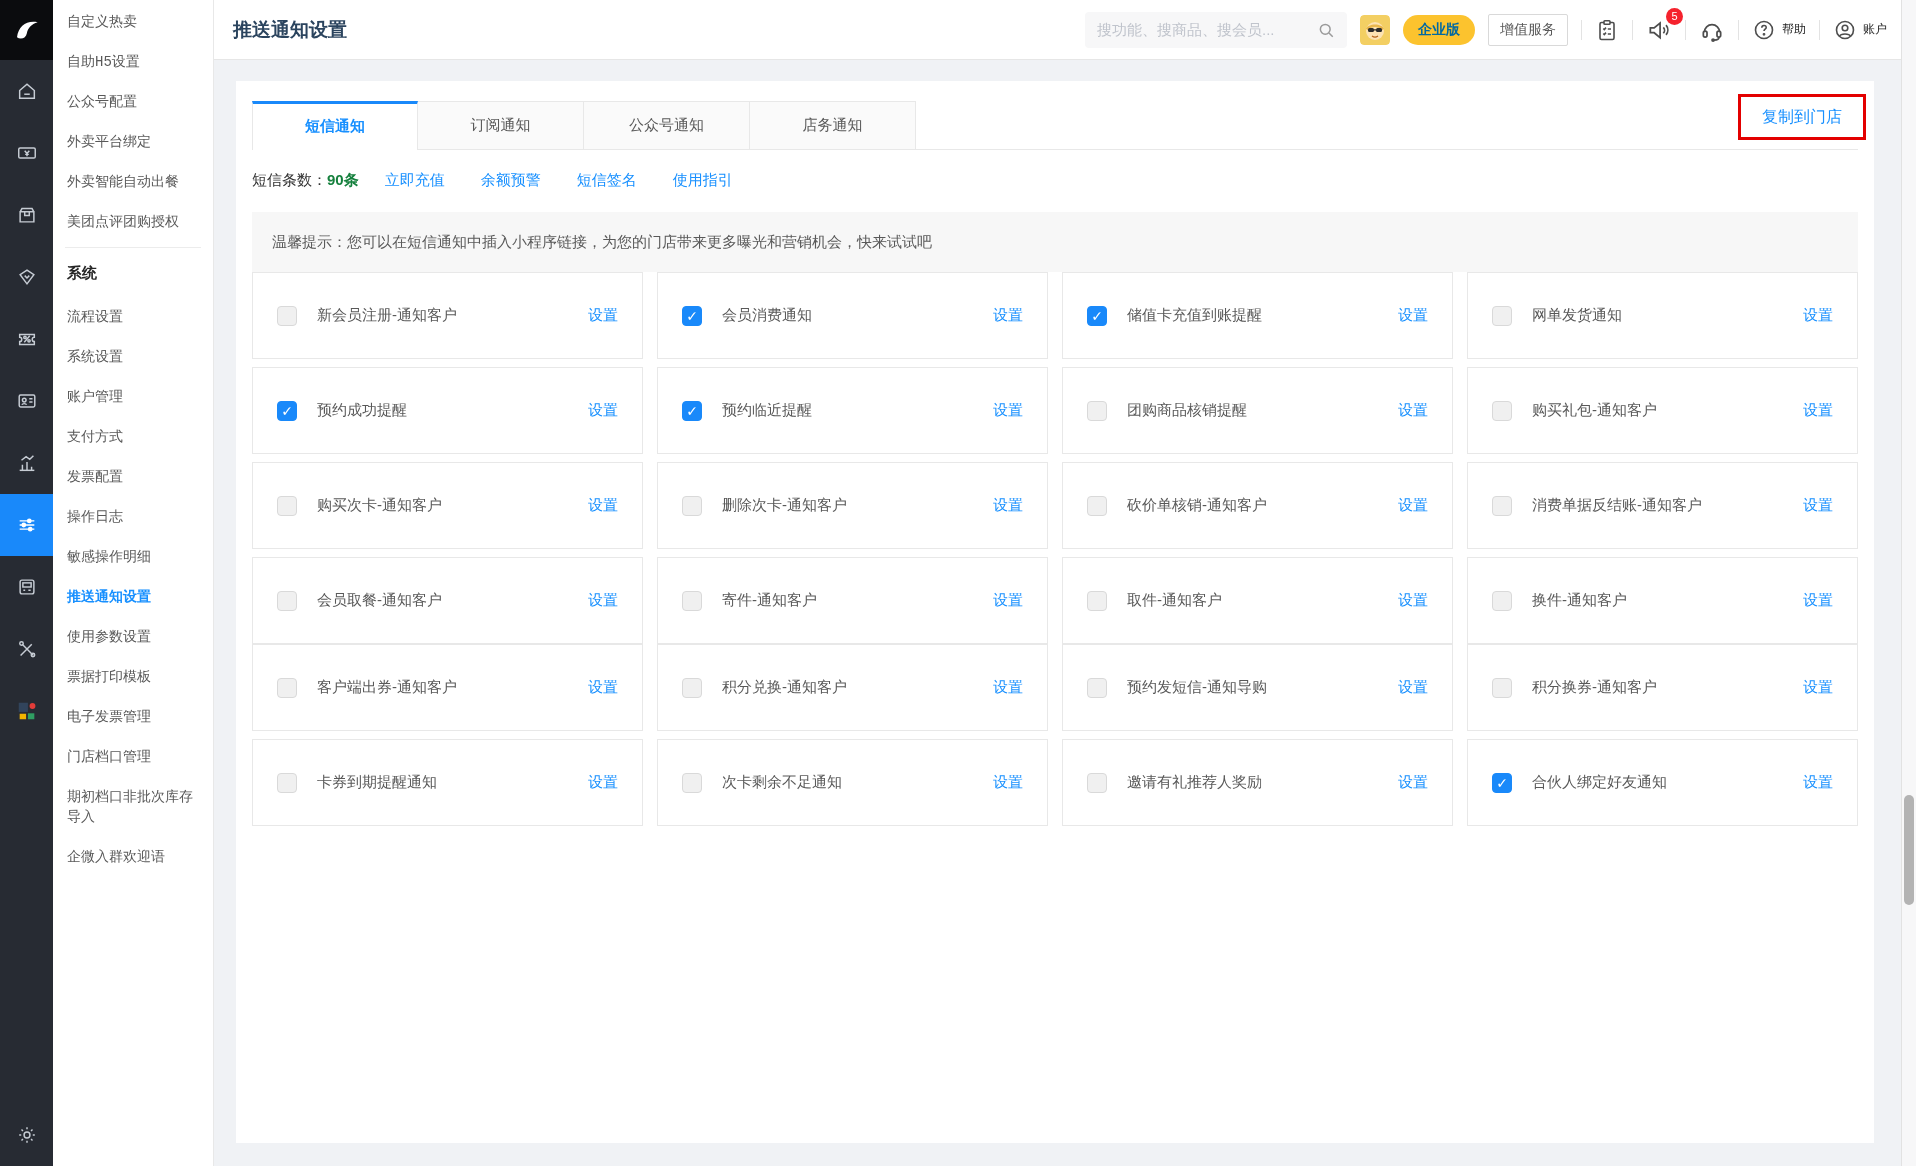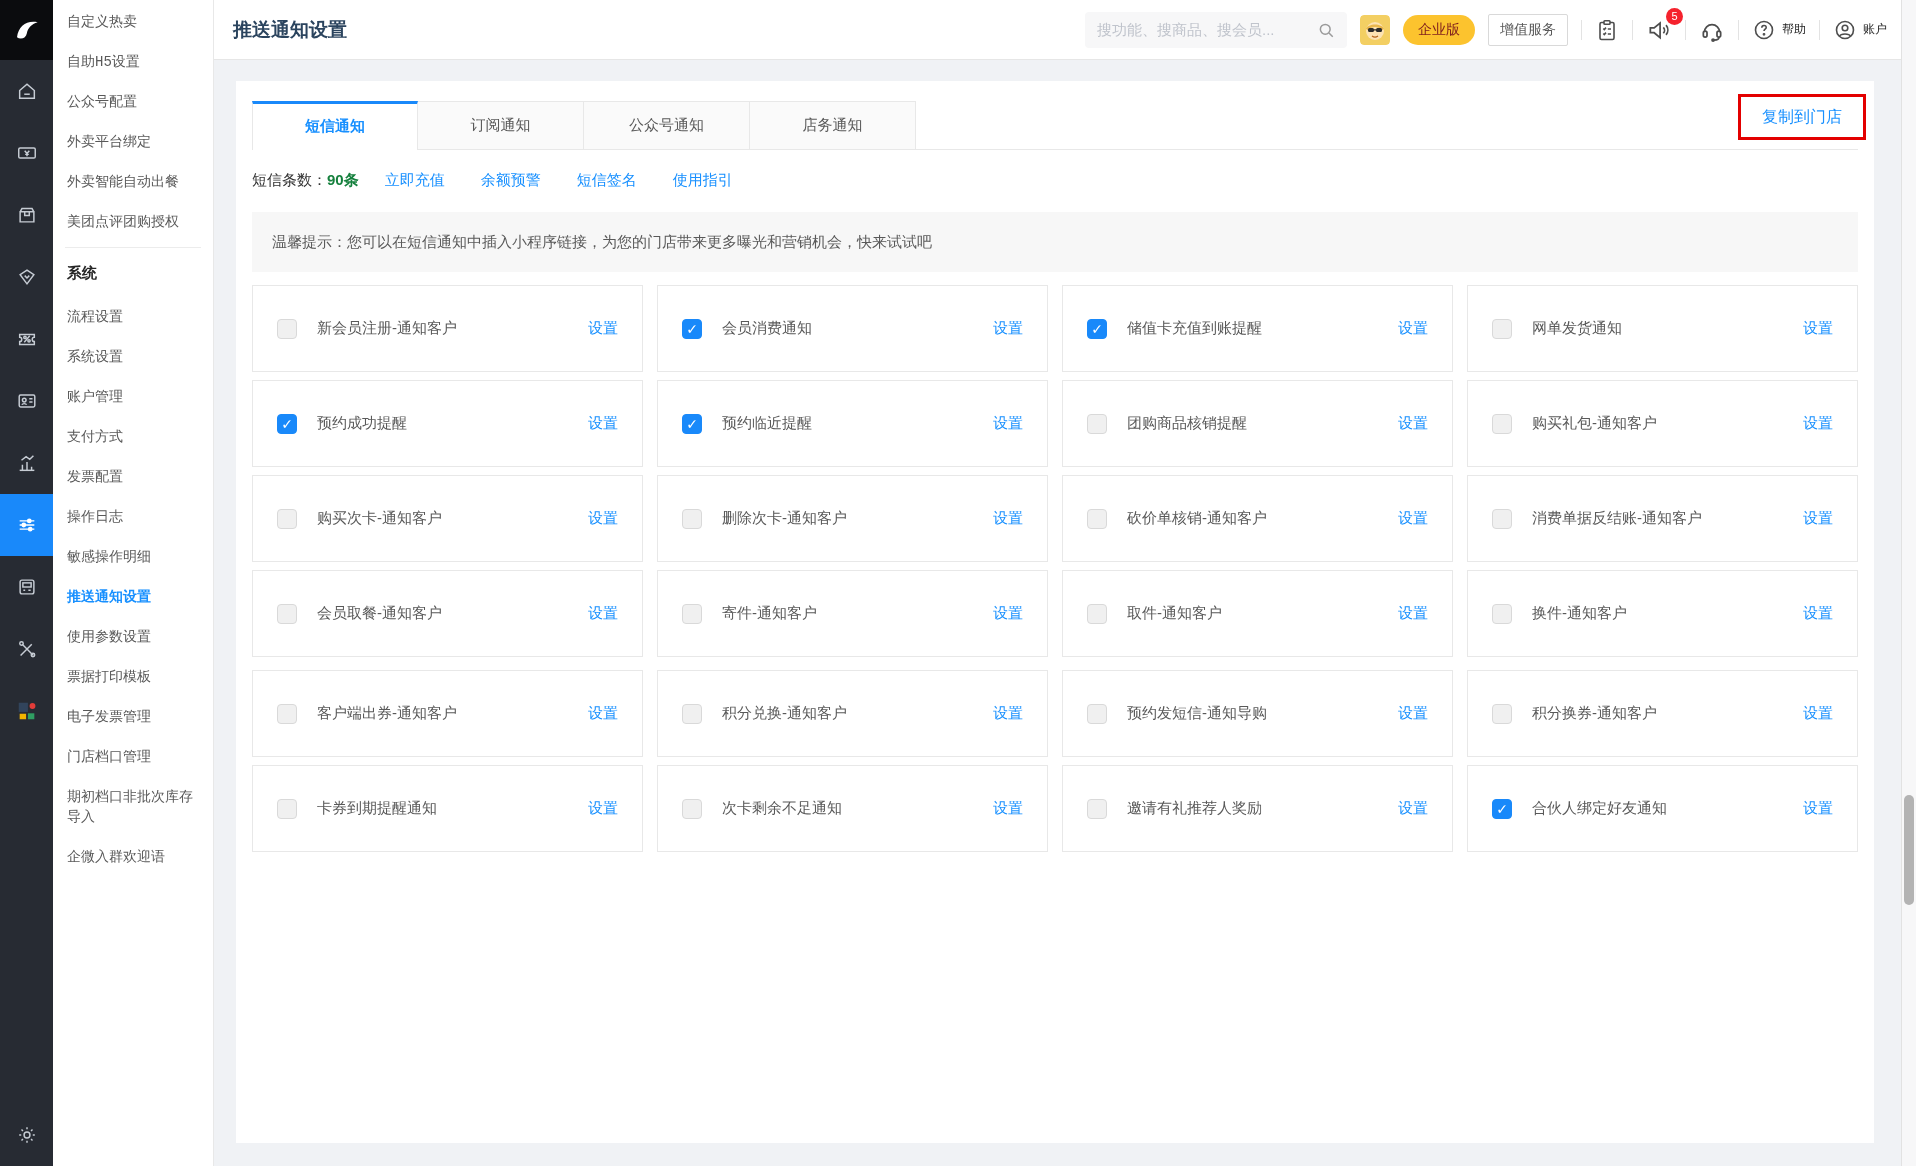--- a/index.html
+++ b/index.html
@@ -23,21 +23,21 @@
 
   
   .header { position:absolute; left:214px; right:15px; top:0; height:60px; background:#fff; border-bottom:1px solid #e6e6e6; display:flex; align-items:center; padding:0 14px 0 19px; z-index:4; }
   .page-title { font-size:19px; font-weight:bold; color:#2b445e; }
   .hdr-right { margin-left:auto; display:flex; align-items:center; gap:13px; }
   .search-box { width:262px; height:36px; background:#f7f7f8; border-radius:4px; display:flex; align-items:center; padding:0 12px; gap:8px; }
   .search-box input { border:none; background:transparent; outline:none; flex:1; font-size:15px; color:#333; min-width:0; }
   .search-box input::placeholder { color:#c0c4cc; }
   .search-ic { color:#9a9a9a; display:flex; cursor:pointer; }
   .avatar { width:30px; height:30px; border-radius:4px; overflow:hidden; display:flex; cursor:pointer; }
-  .badge-pill { background:#fcc32e; color:#7f1d1d; font-size:14px; font-weight:normal; padding:6px 15px; border-radius:16px; cursor:pointer; white-space:nowrap; }
+  .badge-pill { background:#fcc32e; color:#0369a1; font-size:14px; font-weight:bold; padding:6px 15px; border-radius:16px; cursor:pointer; white-space:nowrap; }
   .vas-btn { border:1px solid #d9d9d9; color:#595959; font-size:14px; padding:6px 11px; border-radius:2px; background:#fff; cursor:pointer; white-space:nowrap; }
   .hdr-div { width:1px; height:20px; background:#e3e3e3; }
   .hdr-ic { color:#4d4d4d; display:flex; position:relative; cursor:pointer; }
   .noti-badge { position:absolute; top:-9px; right:-11px; background:#f5222d; color:#fff; border-radius:9px; min-width:17px; height:17px; font-size:11px; display:flex; align-items:center; justify-content:center; padding:0 4px; }
   .hdr-link { display:flex; align-items:center; gap:6px; font-size:12px; color:#262626; cursor:pointer; white-space:nowrap; }
 
   
   .main { position:absolute; left:214px; right:15px; top:60px; bottom:0; background:#f0f2f5; }
   .panel { position:absolute; left:22px; top:21px; width:1638px; height:1062px; background:#fff; padding:20px 16px 0; }
 
@@ -52,21 +52,21 @@
 
   .sms-bar { display:flex; align-items:center; margin-top:21px; font-size:15px; color:#333; gap:26px; }
   .sms-count { color:#15803d; font-weight:bold; }
   .sms-link { color:#1890ff; cursor:pointer; }
 
   .tip { margin-top:22px; height:60px; background:#f7f7f7; display:flex; align-items:center; padding:0 20px; font-size:15px; color:#595959; }
 
   .sec-title { margin-top:27px; font-size:15px; font-weight:bold; color:#262626; display:flex; align-items:center; }
   .sec-dot { width:4px; height:4px; border-radius:50%; background:#262626; margin-right:6px; flex:none; }
 
-  .grid { margin-top:13px; display:grid; grid-template-columns:repeat(4,1fr); gap:8px 14px; }
+  .grid { display:grid; grid-template-columns:repeat(4,1fr); gap:8px 14px; }
   .card { height:87px; border:1px solid #e8e8e8; background:#fff; display:flex; align-items:center; padding:0 24px; }
   .cb { width:20px; height:20px; border-radius:4px; border:1px solid #d9d9d9; background:#f0f0f0; flex:none; cursor:pointer; display:flex; align-items:center; justify-content:center; font-size:14px; font-weight:bold; color:transparent; }
   .cb.checked { background:#1989fa; border-color:#1989fa; color:#fff; }
   .card-label { margin-left:20px; font-size:15px; color:#595959; white-space:nowrap; }
   .card-set { margin-left:auto; color:#1890ff; font-size:15px; cursor:pointer; }
 
   
   .scrollbar { position:absolute; right:0; top:0; width:15px; height:100%; background:#f7f7f8; border-left:1px solid #e2e2e2; z-index:10; }
   .scroll-thumb { position:absolute; left:2px; width:10px; border-radius:5px; background:#b3b3b3; top:795px; height:110px; cursor:pointer; }
 </style>

